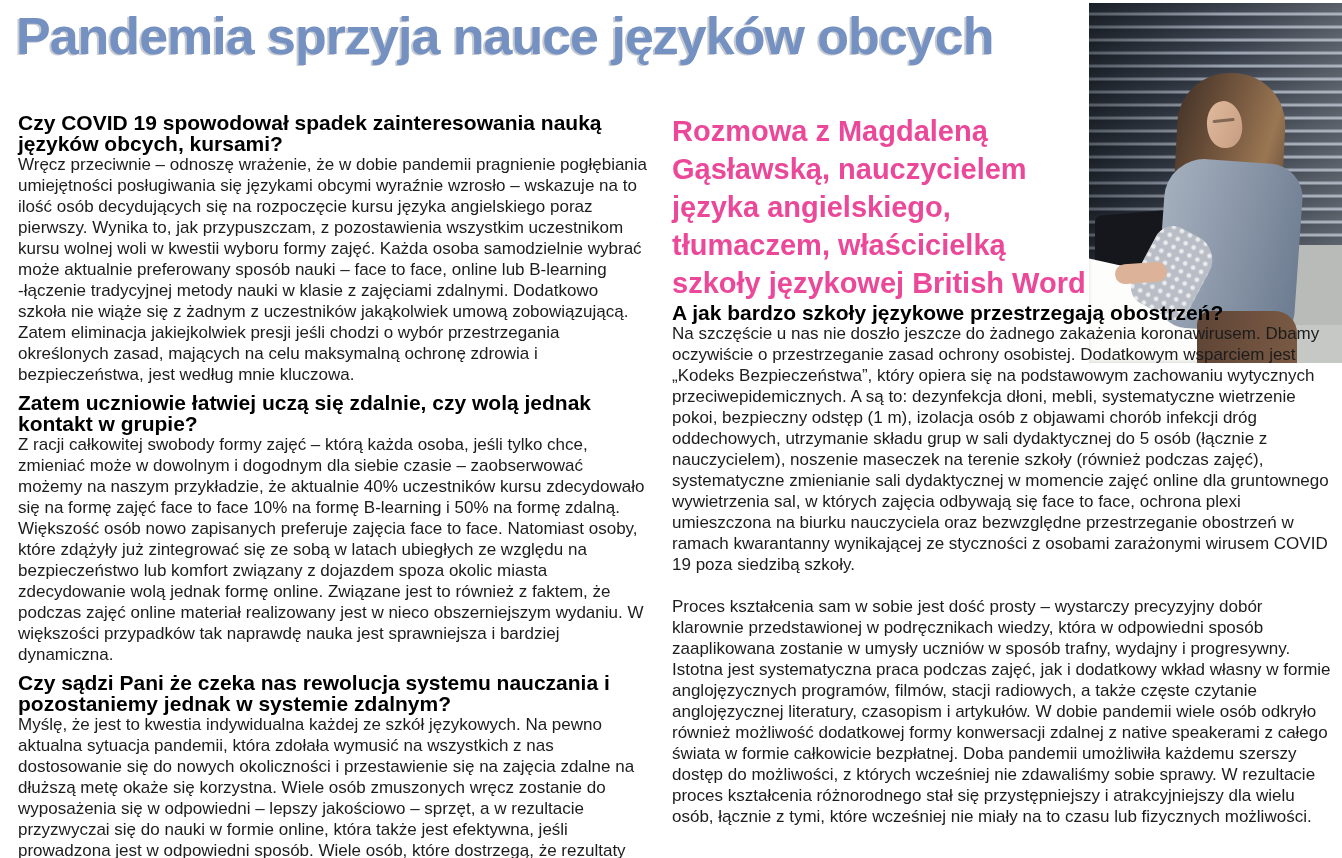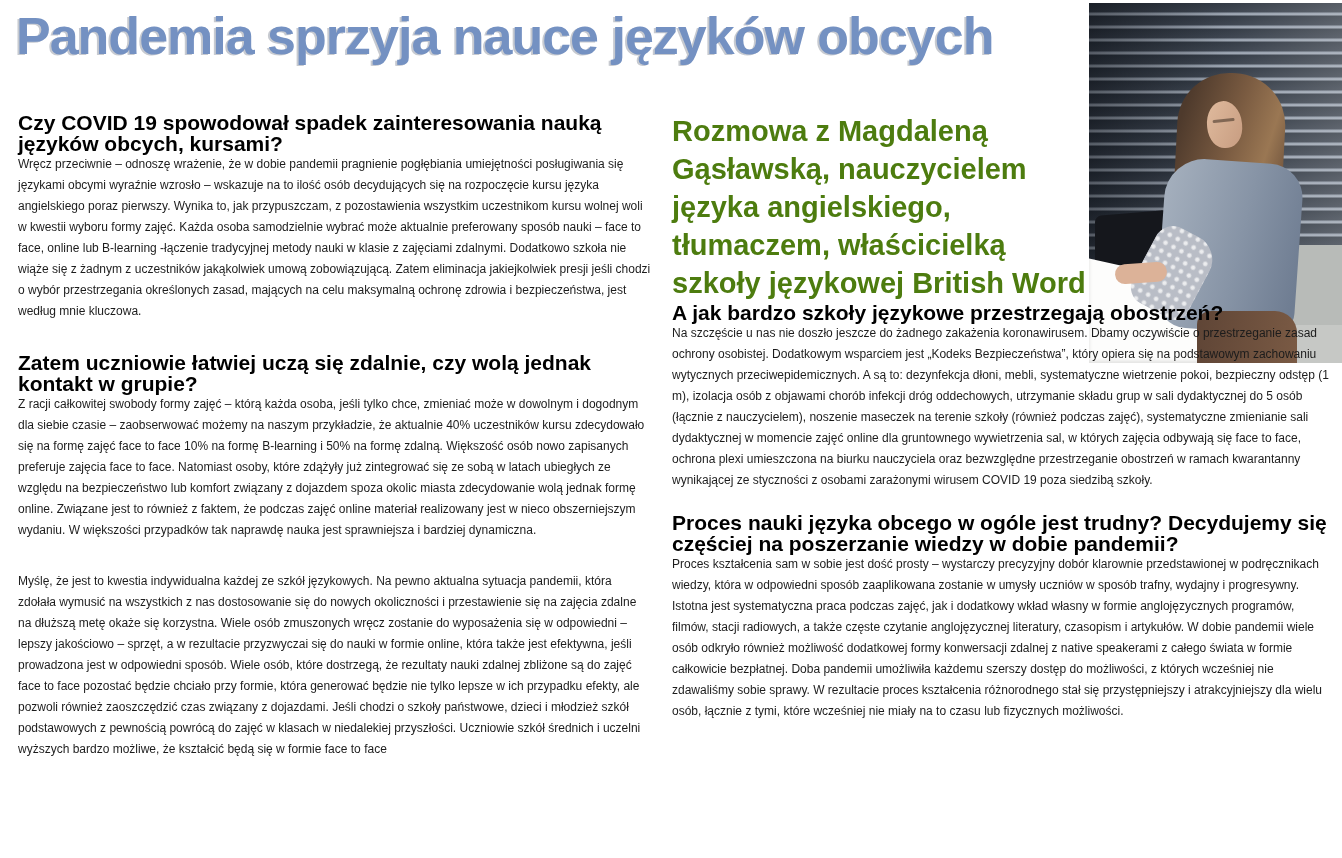--- a/index.html
+++ b/index.html
@@ -13,28 +13,28 @@
     font-size:52px; font-weight:700; letter-spacing:-1px;
     color:#7491c2; white-space:nowrap;
     text-shadow:-2px 1px 0 rgba(95,104,120,0.35);
   }
 
   
   .col-left  { position:absolute; left:18px;  top:112px; width:633px; }
   .col-right { position:absolute; left:672px; top:112px; width:660px; }
 
   .qa p.q { font-weight:700; color:#000; font-size:21px; line-height:21px; }
-  .qa p.a { color:#1c1c1c; font-size:12px; line-height:21px; }
-  .col-left .qa + .qa { margin-top:30px; }
+  .qa p.a { color:#1c1c1c; font-size:17px; line-height:21px; }
+  .col-left .qa + .qa { margin-top:7px; }
   .col-right .qa-first { }
   .col-right .qa + .qa { margin-top:21px; }
 
   .subtitle {
     width:424px; font-size:29px; line-height:38px; font-weight:700;
-    color:#4d7c0f; letter-spacing:0;
+    color:#ec4899; letter-spacing:0;
   }
 
   
   .photo { position:absolute; left:1089px; top:3px; width:253px; height:360px;
            overflow:hidden; background:#222933; }
   .blinds { position:absolute; inset:0;
     background:
       linear-gradient(90deg, rgba(8,10,14,0.45) 0%, rgba(255,255,255,0.06) 55%, rgba(255,255,255,0.22) 100%),
       repeating-linear-gradient(180deg,
         #28303b 0px, #333b47 9px, #8e98a6 10px, #9aa3b0 12px, #28303b 13px);
@@ -97,31 +97,31 @@
   <div class="col-left">
     <section class="qa">
       <p class="q">Czy COVID 19 spowodował spadek zainteresowania nauką języków obcych, kursami?</p>
       <p class="a">Wręcz przeciwnie – odnoszę wrażenie, że w dobie pandemii pragnienie pogłębiania umiejętności posługiwania się językami obcymi wyraźnie wzrosło – wskazuje na to ilość osób decydujących się na rozpoczęcie kursu języka angielskiego poraz pierwszy. Wynika to, jak przypuszczam, z pozostawienia wszystkim uczestnikom kursu wolnej woli w kwestii wyboru formy zajęć. Każda osoba samodzielnie wybrać może aktualnie preferowany sposób nauki – face to face, online lub B-learning -łączenie tradycyjnej metody nauki w klasie z zajęciami zdalnymi. Dodatkowo szkoła nie wiąże się z żadnym z uczestników jakąkolwiek umową zobowiązującą. Zatem eliminacja jakiejkolwiek presji jeśli chodzi o wybór przestrzegania określonych zasad, mających na celu maksymalną ochronę zdrowia i bezpieczeństwa, jest według mnie kluczowa.</p>
     </section>
     <section class="qa">
       <p class="q">Zatem uczniowie łatwiej uczą się zdalnie, czy wolą jednak kontakt w grupie?</p>
       <p class="a">Z racji całkowitej swobody formy zajęć – którą każda osoba, jeśli tylko chce, zmieniać może w dowolnym i dogodnym dla siebie czasie – zaobserwować możemy na naszym przykładzie, że aktualnie 40% uczestników kursu zdecydowało się na formę zajęć face to face 10% na formę B-learning i 50% na formę zdalną. Większość osób nowo zapisanych preferuje zajęcia face to face. Natomiast osoby, które zdążyły już zintegrować się ze sobą w latach ubiegłych ze względu na bezpieczeństwo lub komfort związany z dojazdem spoza okolic miasta zdecydowanie wolą jednak formę online. Związane jest to również z faktem, że podczas zajęć online materiał realizowany jest w nieco obszerniejszym wydaniu. W większości przypadków tak naprawdę nauka jest sprawniejsza i bardziej dynamiczna.</p>
     </section>
     <section class="qa">
+      <p class="q">Czy sądzi Pani że czeka nas rewolucja systemu nauczania i pozostaniemy jednak w systemie zdalnym?</p>
       <p class="a">Myślę, że jest to kwestia indywidualna każdej ze szkół językowych. Na pewno aktualna sytuacja pandemii, która zdołała wymusić na wszystkich z nas dostosowanie się do nowych okoliczności i przestawienie się na zajęcia zdalne na dłuższą metę okaże się korzystna. Wiele osób zmuszonych wręcz zostanie do wyposażenia się w odpowiedni – lepszy jakościowo – sprzęt, a w rezultacie przyzwyczai się do nauki w formie online, która także jest efektywna, jeśli prowadzona jest w odpowiedni sposób. Wiele osób, które dostrzegą, że rezultaty nauki zdalnej zbliżone są do zajęć face to face pozostać będzie chciało przy formie, która generować będzie nie tylko lepsze w ich przypadku efekty, ale pozwoli również zaoszczędzić czas związany z dojazdami. Jeśli chodzi o szkoły państwowe, dzieci i młodzież szkół podstawowych z pewnością powrócą do zajęć w klasach w niedalekiej przyszłości. Uczniowie szkół średnich i uczelni wyższych bardzo możliwe, że kształcić będą się w formie face to face</p>
     </section>
   </div>
 
   <div class="col-right">
     <h2 class="subtitle">Rozmowa z Magdaleną Gąsławską, nauczycielem języka angielskiego, tłumaczem, właścicielką szkoły językowej British Word</h2>
 
     <section class="qa qa-first">
       <p class="q">A jak bardzo szkoły językowe przestrzegają obostrzeń?</p>
       <p class="a">Na szczęście u nas nie doszło jeszcze do żadnego zakażenia koronawirusem. Dbamy oczywiście o przestrzeganie zasad ochrony osobistej. Dodatkowym wsparciem jest „Kodeks Bezpieczeństwa”, który opiera się na podstawowym zachowaniu wytycznych przeciwepidemicznych. A są to: dezynfekcja dłoni, mebli, systematyczne wietrzenie pokoi, bezpieczny odstęp (1 m), izolacja osób z objawami chorób infekcji dróg oddechowych, utrzymanie składu grup w sali dydaktycznej do 5 osób (łącznie z nauczycielem), noszenie maseczek na terenie szkoły (również podczas zajęć), systematyczne zmienianie sali dydaktycznej w momencie zajęć online dla gruntownego wywietrzenia sal, w których zajęcia odbywają się face to face, ochrona plexi umieszczona na biurku nauczyciela oraz bezwzględne przestrzeganie obostrzeń w ramach kwarantanny wynikającej ze styczności z osobami zarażonymi wirusem COVID 19 poza siedzibą szkoły.</p>
     </section>
     <section class="qa">
-      <p class="q">Proces nauki języka obcego w ogóle jest trudny? Decydujemy się częściej na poszerzanie wiedzy w dobie pandemii?</p>
       <p class="a">Proces kształcenia sam w sobie jest dość prosty – wystarczy precyzyjny dobór klarownie przedstawionej w podręcznikach wiedzy, która w odpowiedni sposób zaaplikowana zostanie w umysły uczniów w sposób trafny, wydajny i progresywny. Istotna jest systematyczna praca podczas zajęć, jak i dodatkowy wkład własny w formie anglojęzycznych programów, filmów, stacji radiowych, a także częste czytanie anglojęzycznej literatury, czasopism i artykułów. W dobie pandemii wiele osób odkryło również możliwość dodatkowej formy konwersacji zdalnej z native speakerami z całego świata w formie całkowicie bezpłatnej. Doba pandemii umożliwiła każdemu szerszy dostęp do możliwości, z których wcześniej nie zdawaliśmy sobie sprawy. W rezultacie proces kształcenia różnorodnego stał się przystępniejszy i atrakcyjniejszy dla wielu osób, łącznie z tymi, które wcześniej nie miały na to czasu lub fizycznych możliwości.</p>
     </section>
 
   </div>
 
 </div>
 
 </body></html>

